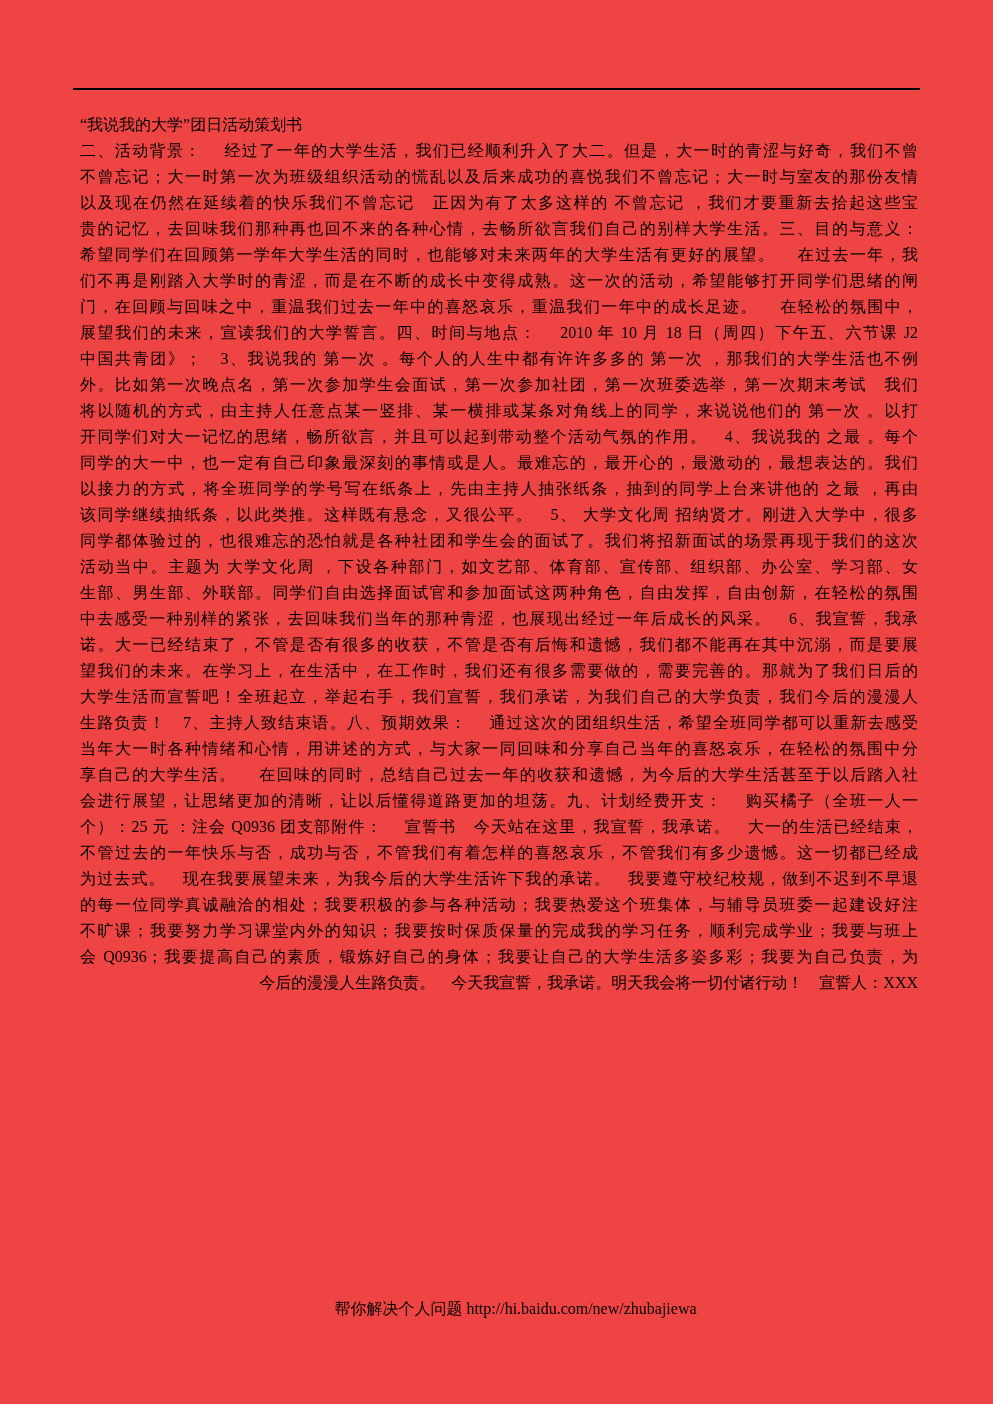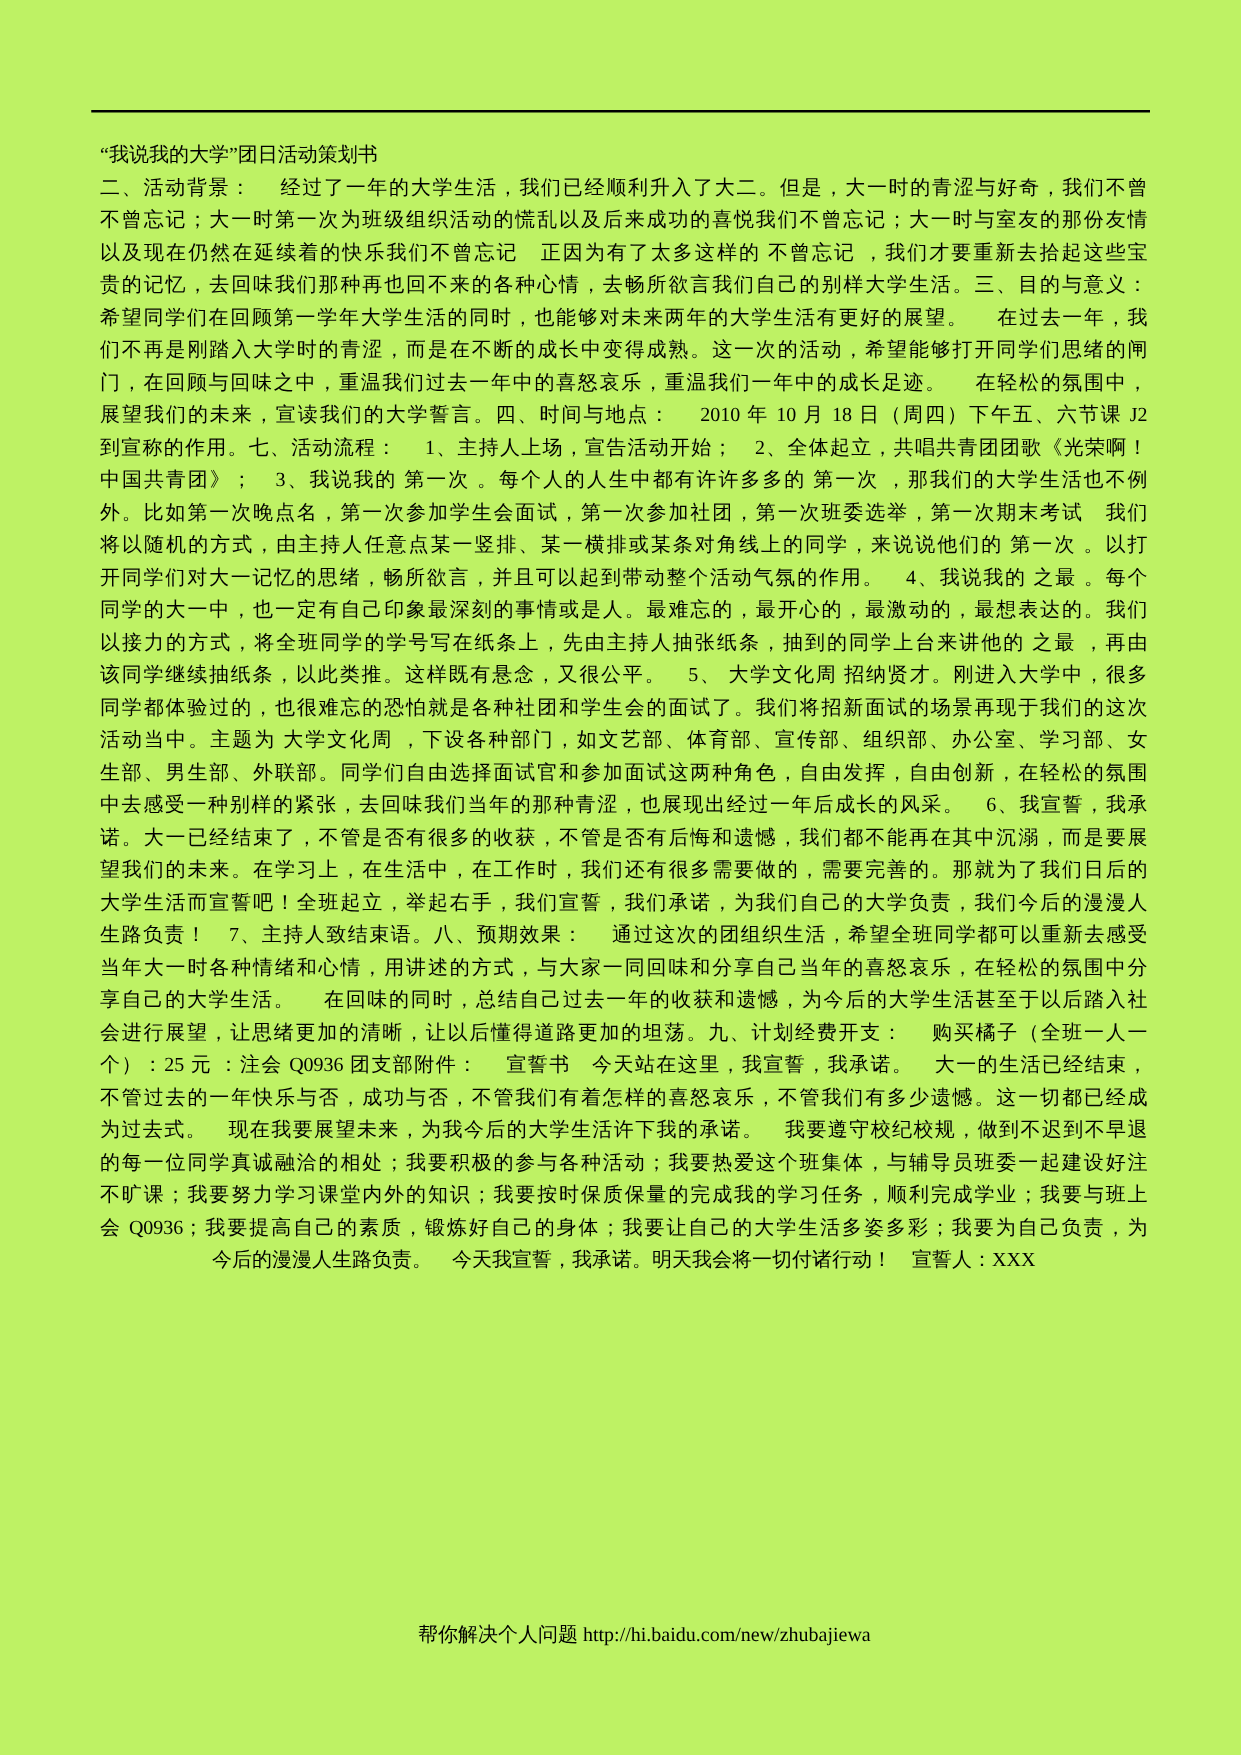--- a/index.html
+++ b/index.html
@@ -4,21 +4,21 @@
 <style>
   html, body {
     margin: 0;
     padding: 0;
     background: #ffffff;
   }
   .page {
     position: relative;
     width: 993px;
     height: 1404px;
-    background: #bef264;
+    background: #ef4444;
     font-family: "Liberation Serif", "DejaVu Serif", serif;
     color: #000000;
     overflow: hidden;
   }
   .top-rule {
     position: absolute;
     left: 73px;
     top: 88px;
     width: 847px;
     height: 2px;
@@ -46,21 +46,21 @@
     white-space: pre-wrap;
   }
   
   .body-lines .line::after {
     content: "";
     display: inline-block;
     width: 100%;
     height: 0;
   }
   .body-lines .line.last {
-    text-align: center;
+    text-align: right;
   }
   .body-lines .line.last::after {
     content: none;
   }
   .footer {
     position: absolute;
     left: 0;
     top: 1296px;
     width: 100%;
     text-align: center;
@@ -78,21 +78,20 @@
     <div class="doc-title">“我说我的大学”团日活动策划书</div>
     <div class="body-lines">
         <div class="line">二、活动背景：　 经过了一年的大学生活，我们已经顺利升入了大二。但是，大一时的青涩与好奇，我们不曾</div>
         <div class="line">不曾忘记；大一时第一次为班级组织活动的慌乱以及后来成功的喜悦我们不曾忘记；大一时与室友的那份友情</div>
         <div class="line">以及现在仍然在延续着的快乐我们不曾忘记　正因为有了太多这样的 不曾忘记 ，我们才要重新去拾起这些宝</div>
         <div class="line">贵的记忆，去回味我们那种再也回不来的各种心情，去畅所欲言我们自己的别样大学生活。三、目的与意义：</div>
         <div class="line">希望同学们在回顾第一学年大学生活的同时，也能够对未来两年的大学生活有更好的展望。　 在过去一年，我</div>
         <div class="line">们不再是刚踏入大学时的青涩，而是在不断的成长中变得成熟。这一次的活动，希望能够打开同学们思绪的闸</div>
         <div class="line">门，在回顾与回味之中，重温我们过去一年中的喜怒哀乐，重温我们一年中的成长足迹。　 在轻松的氛围中，</div>
         <div class="line">展望我们的未来，宣读我们的大学誓言。四、时间与地点：　 2010 年 10 月 18 日（周四）下午五、六节课 J2</div>
-        <div class="line">到宣称的作用。七、活动流程：　 1、主持人上场，宣告活动开始；　2、全体起立，共唱共青团团歌《光荣啊！</div>
         <div class="line">中国共青团》；　3、我说我的 第一次 。每个人的人生中都有许许多多的 第一次 ，那我们的大学生活也不例</div>
         <div class="line">外。比如第一次晚点名，第一次参加学生会面试，第一次参加社团，第一次班委选举，第一次期末考试　我们</div>
         <div class="line">将以随机的方式，由主持人任意点某一竖排、某一横排或某条对角线上的同学，来说说他们的 第一次 。以打</div>
         <div class="line">开同学们对大一记忆的思绪，畅所欲言，并且可以起到带动整个活动气氛的作用。　4、我说我的 之最 。每个</div>
         <div class="line">同学的大一中，也一定有自己印象最深刻的事情或是人。最难忘的，最开心的，最激动的，最想表达的。我们</div>
         <div class="line">以接力的方式，将全班同学的学号写在纸条上，先由主持人抽张纸条，抽到的同学上台来讲他的 之最 ，再由</div>
         <div class="line">该同学继续抽纸条，以此类推。这样既有悬念，又很公平。　5、 大学文化周 招纳贤才。刚进入大学中，很多</div>
         <div class="line">同学都体验过的，也很难忘的恐怕就是各种社团和学生会的面试了。我们将招新面试的场景再现于我们的这次</div>
         <div class="line">活动当中。主题为 大学文化周 ，下设各种部门，如文艺部、体育部、宣传部、组织部、办公室、学习部、女</div>
         <div class="line">生部、男生部、外联部。同学们自由选择面试官和参加面试这两种角色，自由发挥，自由创新，在轻松的氛围</div>

